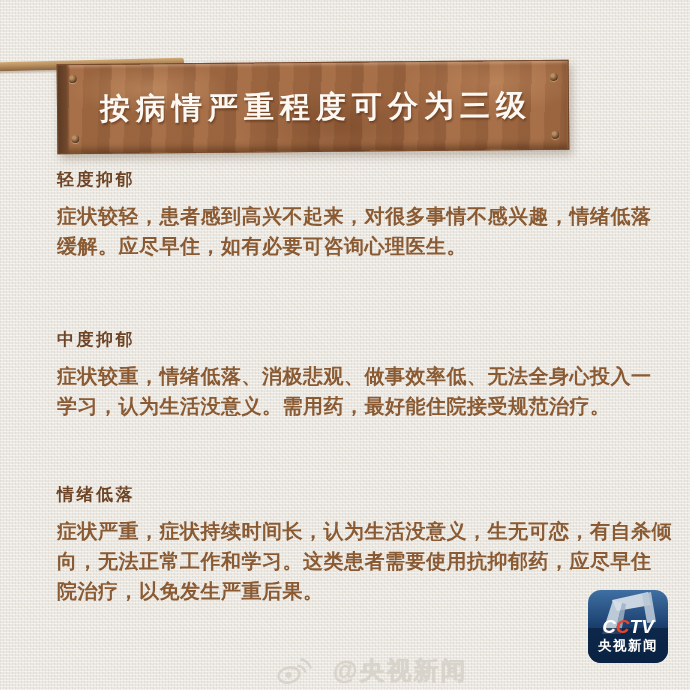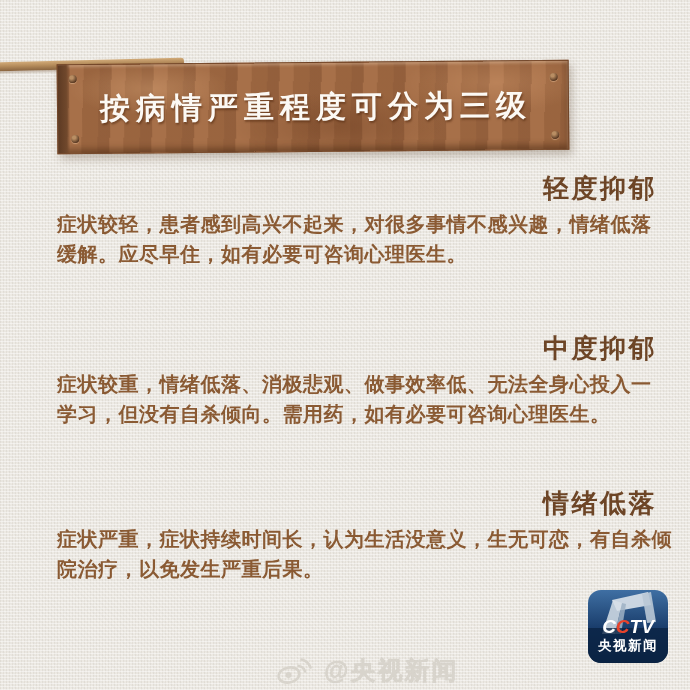--- a/index.html
+++ b/index.html
@@ -62,33 +62,33 @@
     letter-spacing:6px;white-space:nowrap;
     text-shadow:1px 2px 2px rgba(80,40,15,.55);
     padding-left:6px;
   }
   
   .section{position:absolute;left:57px;width:600px;}
   .section-1{top:166px;}
   .section-2{top:326px;}
   .section-3{top:481px;}
   .section h2{
-    margin:8px 0 7px 0;
-    font-size:26px;line-height:28px;font-weight:bold;
-    letter-spacing:2.5px;color:#6d4526;text-align:right;
+    margin:0 0 7px 0;
+    font-size:17px;line-height:28px;font-weight:bold;
+    letter-spacing:2.5px;color:#6d4526;
   }
   .body-line{
     font-size:20px;line-height:30px;height:30px;
     font-weight:600;color:#8a5a33;letter-spacing:.5px;
     white-space:nowrap;
   }
   
   .watermark{
     position:absolute;left:276px;top:652px;height:36px;
-    display:flex;align-items:center;gap:12px;
+    display:flex;align-items:center;gap:21px;
     color:#d8d4cc;z-index:3;
   }
   .weibo-icon{width:36px;height:30px;display:block;}
   .watermark-text{
     font-size:25px;font-weight:bold;letter-spacing:2px;
     text-shadow:0 0 1px rgba(130,124,112,.25);
   }
   
   .logo{position:absolute;left:588px;top:590px;width:80px;height:79px;z-index:3;}
   .logo svg{display:block;width:80px;height:73px;}
@@ -111,26 +111,27 @@
 
   <section class="section section-1">
     <h2>轻度抑郁</h2>
     <div class="body-line">症状较轻，患者感到高兴不起来，对很多事情不感兴趣，情绪低落</div>
     <div class="body-line">缓解。应尽早住，如有必要可咨询心理医生。</div>
   </section>
 
   <section class="section section-2">
     <h2>中度抑郁</h2>
     <div class="body-line">症状较重，情绪低落、消极悲观、做事效率低、无法全身心投入一</div>
-    <div class="body-line">学习，但没有自杀倾向。需用药，如有必要可咨询心理医生。</div>
+    <div class="body-line">学习，认为生活没意义。需用药，最好能住院接受规范治疗。</div>
   </section>
 
   <section class="section section-3">
     <h2>情绪低落</h2>
     <div class="body-line">症状严重，症状持续时间长，认为生活没意义，生无可恋，有自杀倾</div>
+    <div class="body-line">向，无法正常工作和学习。这类患者需要使用抗抑郁药，应尽早住</div>
     <div class="body-line">院治疗，以免发生严重后果。</div>
   </section>
 
   <div class="watermark">
     <svg class="weibo-icon" viewBox="0 0 36 30" aria-hidden="true">
       <g fill="none" stroke="#d8d4cc" stroke-width="2.6" stroke-linecap="round">
         <ellipse cx="13" cy="20" rx="10.5" ry="7.5" transform="rotate(-12 13 20)"></ellipse>
         <path d="M22.5,11 A7.5,7.5 0 0 1 29,16.5"></path>
         <path d="M25.5,4.5 A13,13 0 0 1 34.5,12.5"></path>
       </g>

